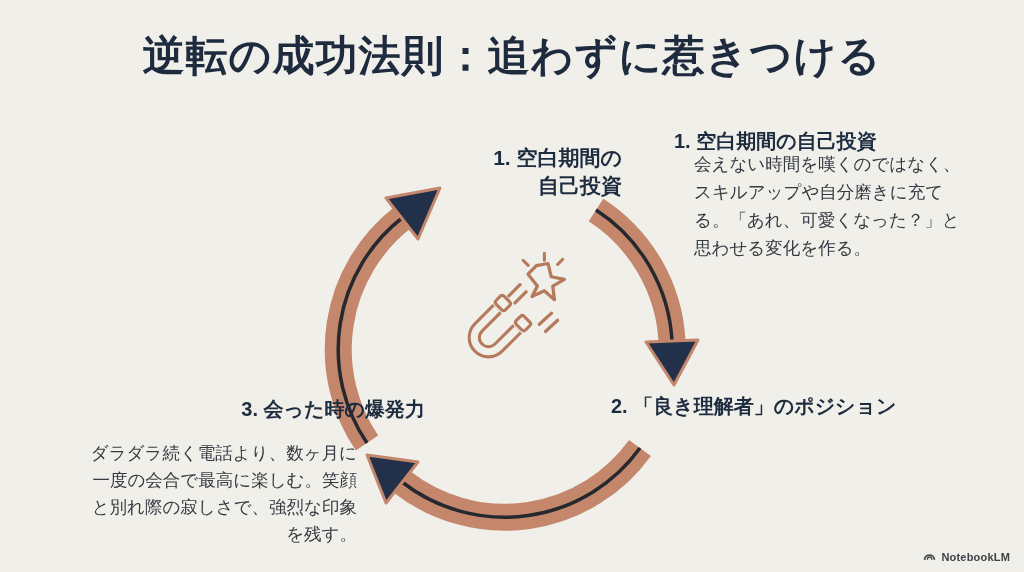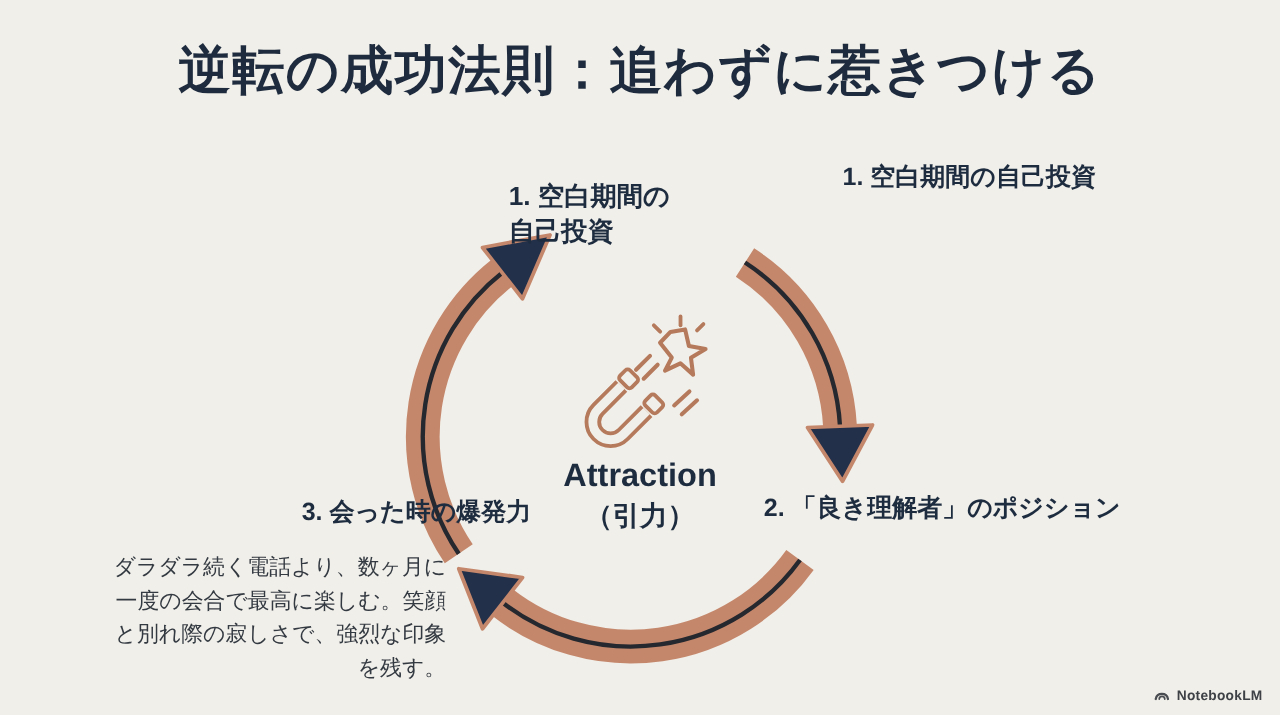--- a/index.html
+++ b/index.html
@@ -24,21 +24,21 @@
     letter-spacing: 1px;
   }
   .cycle-svg { position: absolute; left: 0; top: 0; }
   .band  { fill: none; stroke: #c4876c; stroke-width: 27; }
   .cline { fill: none; stroke: #25282e; stroke-width: 3.5; }
   .head  { fill: #233049; stroke: #c4876c; stroke-width: 3; stroke-linejoin: round; }
 
   .cycle-top-label {
     position: absolute;
     left: 407px; top: 144px; width: 215px;
-    text-align: left;
+    text-align: right;
     font-size: 21px; font-weight: 700;
     line-height: 1.32;
     color: #1e2c40;
     white-space: pre-line;
   }
   .center-icon { position: absolute; left: 458px; top: 250px; }
   .center-label {
     position: absolute;
     left: 412px; top: 366px; width: 200px;
     text-align: center;
@@ -126,26 +126,26 @@
       <polygon stroke-width="3.2" stroke-linejoin="round" points="88.6,13.2 91.6,26.2 104.7,28.7 93.2,35.5 94.9,48.8 84.9,39.9 72.8,45.7 78.1,35.4 68.9,23.7 77.1,15.2"></polygon>
 
       <g stroke-width="3">
         <line x1="64" y1="10" x2="69" y2="15"></line>
         <line x1="85" y1="3" x2="85" y2="10"></line>
         <line x1="103" y1="9" x2="98" y2="14"></line>
       </g>
     </g>
   </svg>
 
-  <div class="center-label">
-    <div class="en">Attraction</div>
-    <div class="ja">（引力）</div>
-  </div>
 
   <div class="step-heading h1">1. 空白期間の自己投資</div>
+  <div class="step-body b1">会えない時間を嘆くのではなく、
+スキルアップや自分磨きに充て
+る。「あれ、可愛くなった？」と
+思わせる変化を作る。</div>
 
   <div class="step-heading h2">2. 「良き理解者」のポジション</div>
 
   <div class="step-heading h3">3. 会った時の爆発力</div>
   <div class="step-body b3">ダラダラ続く電話より、数ヶ月に
 一度の会合で最高に楽しむ。笑顔
 と別れ際の寂しさで、強烈な印象
 を残す。</div>
 
   <div class="watermark">

